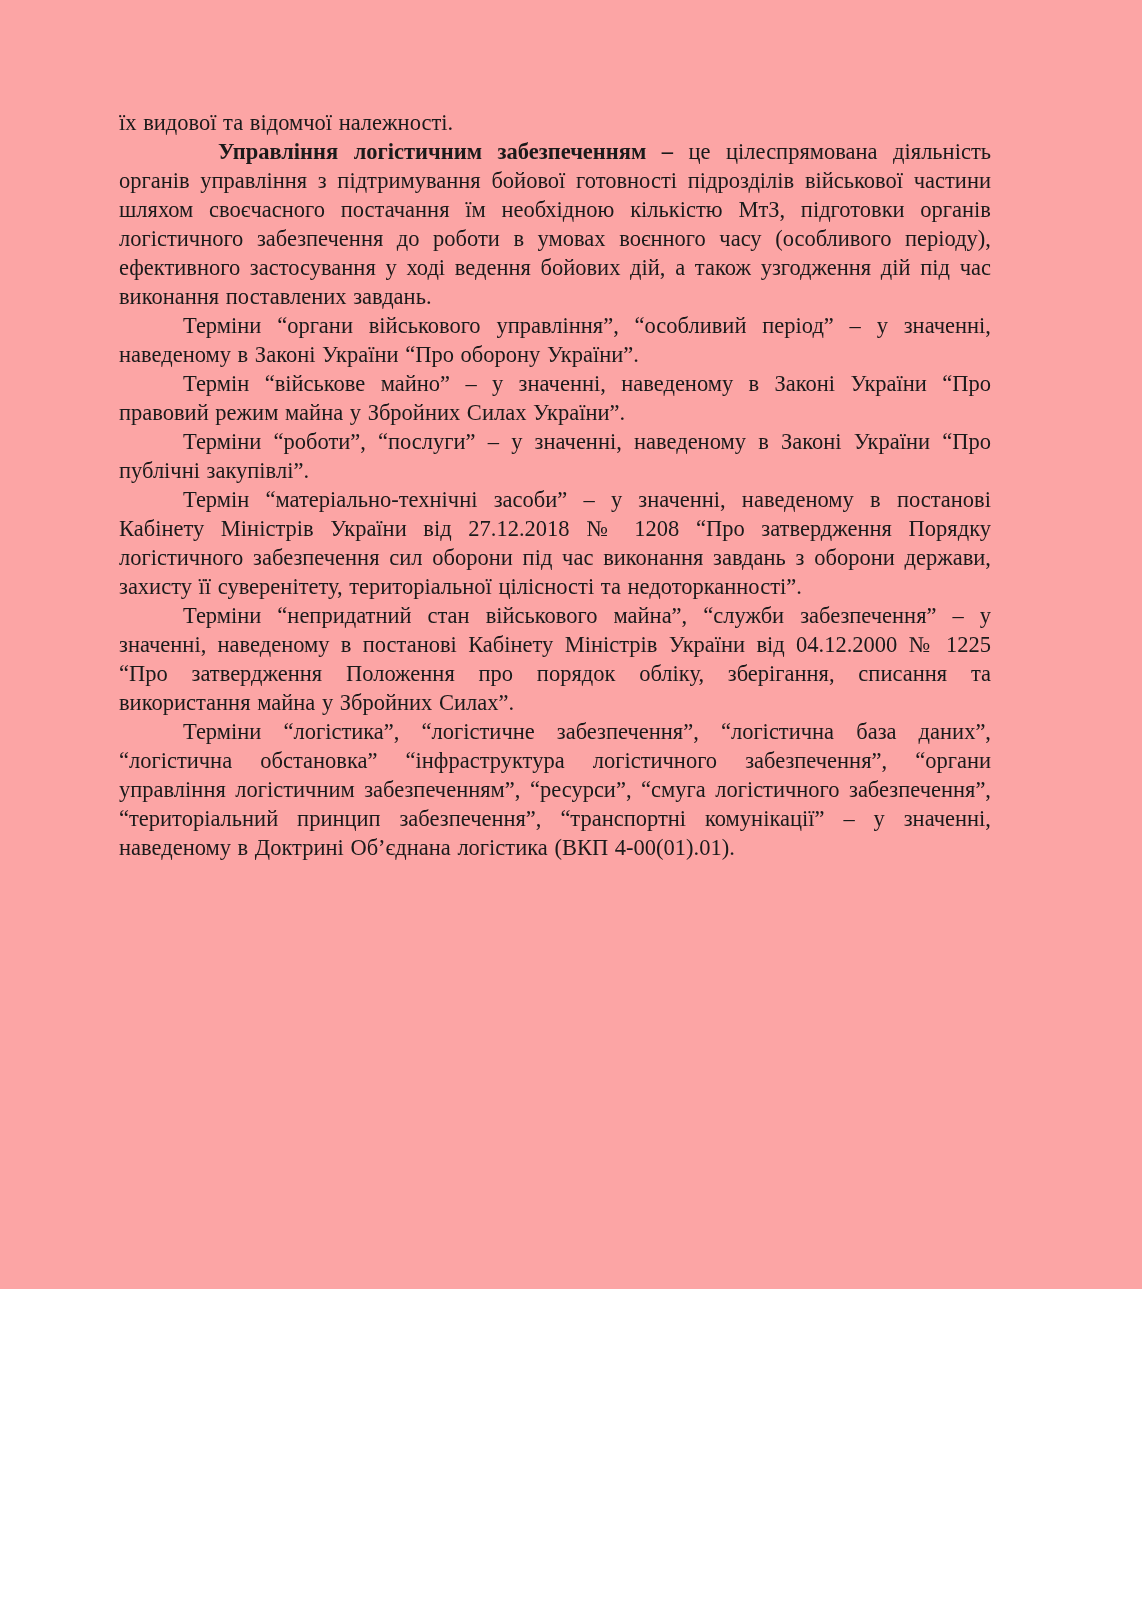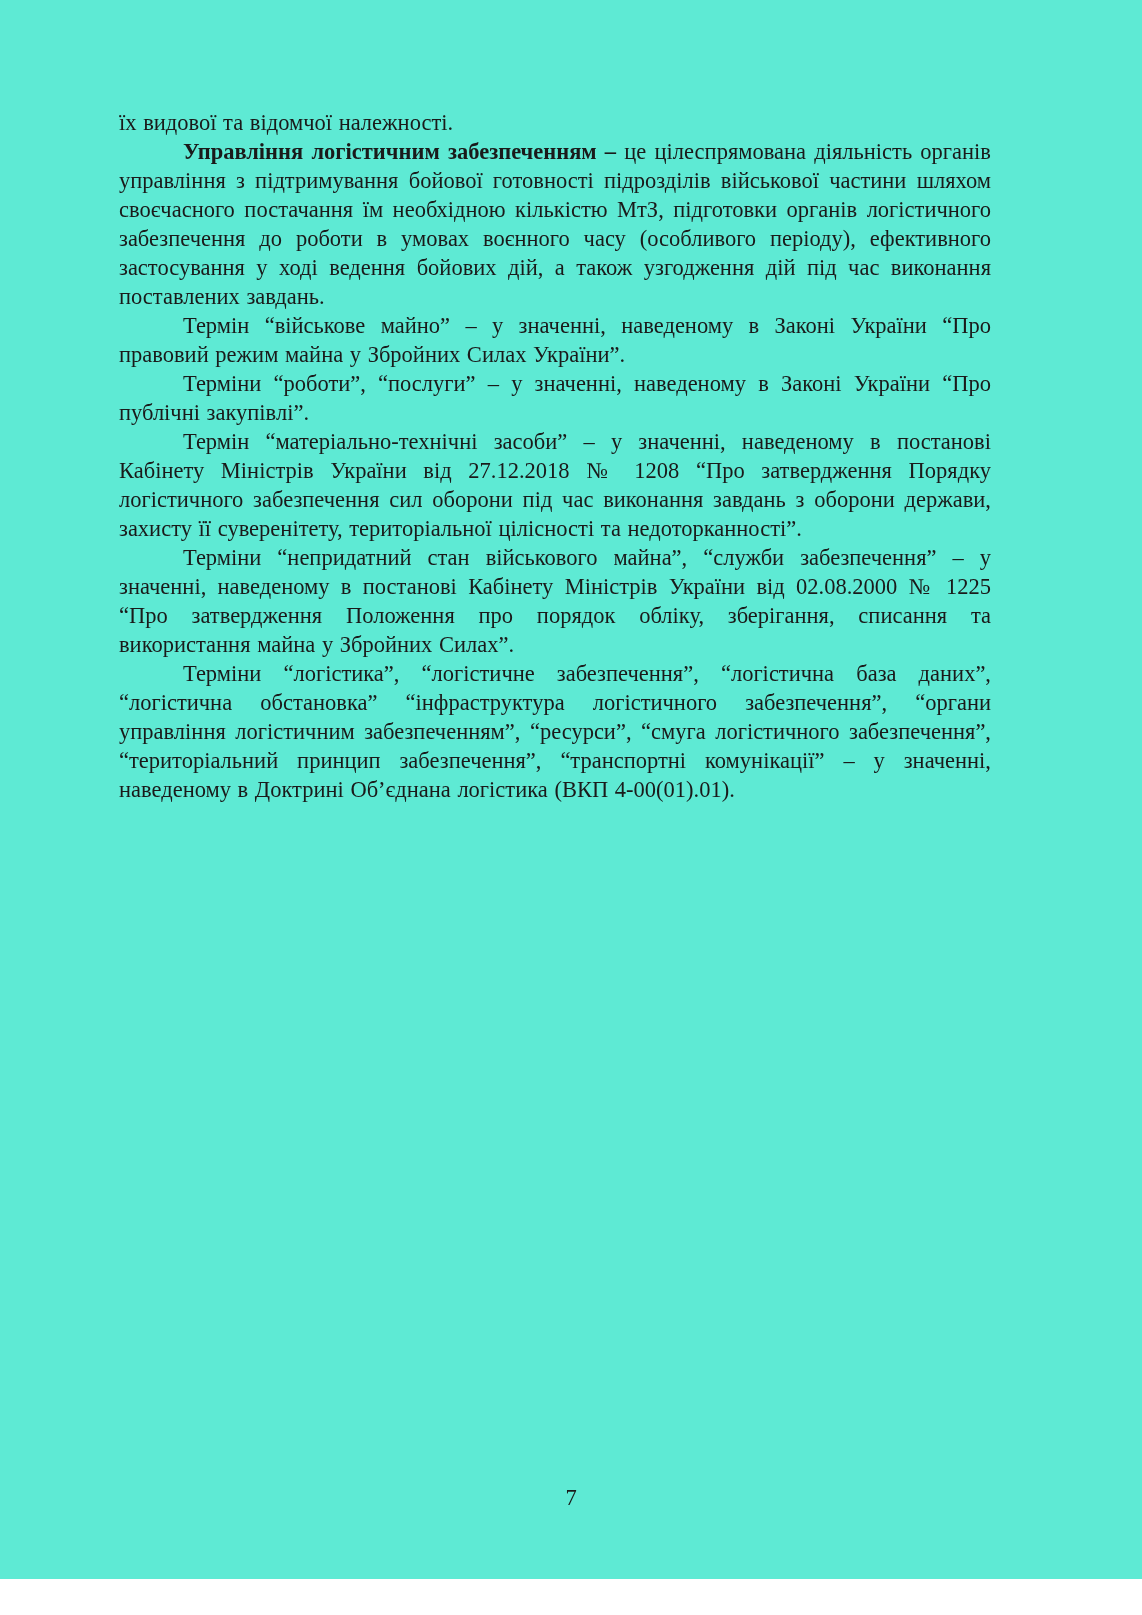--- a/index.html
+++ b/index.html
@@ -3,22 +3,22 @@
 <meta charset="utf-8">
 <style>
   html, body {
     margin: 0;
     padding: 0;
     background: #ffffff;
   }
   .page {
     position: relative;
     width: 1142px;
-    height: 1579px;
-    background: #5eead4;
+    height: 1289px;
+    background: #fca5a5;
     font-family: "Liberation Serif", "DejaVu Serif", serif;
     color: #1a1a1a;
     overflow: hidden;
   }
   .content {
     position: absolute;
     left: 119px;
     top: 108px;
     width: 872px;
   }
@@ -28,20 +28,21 @@
     line-height: 29px;
     text-align: justify;
     text-indent: 64px;
     word-spacing: 1px;
   }
   .para.no-indent {
     text-indent: 0;
   }
   .para b {
     font-weight: bold;
+    margin-left: 35px;
   }
   .page-number {
     position: absolute;
     left: 0;
     right: 0;
     top: 1483px;
     text-align: center;
     font-size: 22.5px;
     line-height: 29px;
   }
@@ -49,28 +50,29 @@
 </head>
 <body>
 
 <div class="page">
   <div class="content">
 
     <p class="para no-indent"><span>їх видової та відомчої належності.</span></p>
 
     <p class="para"><b>Управління логістичним забезпеченням – </b><span>це цілеспрямована діяльність органів управління з підтримування бойової готовності підрозділів військової частини шляхом своєчасного постачання їм необхідною кількістю МтЗ, підготовки органів логістичного забезпечення до роботи в умовах воєнного часу (особливого періоду), ефективного застосування у ході ведення бойових дій, а також узгодження дій під час виконання поставлених завдань.</span></p>
 
+    <p class="para"><span>Терміни “органи військового управління”, “особливий період” – у значенні, наведеному в Законі України “Про оборону України”.</span></p>
 
     <p class="para"><span>Термін “військове майно” – у значенні, наведеному в Законі України “Про правовий режим майна у Збройних Силах України”.</span></p>
 
     <p class="para"><span>Терміни “роботи”, “послуги” – у значенні, наведеному в Законі України “Про публічні закупівлі”.</span></p>
 
 
     <p class="para"><span>Термін “матеріально-технічні засоби” – у значенні, наведеному в постанові Кабінету Міністрів України від 27.12.2018 № 1208 “Про затвердження Порядку логістичного забезпечення сил оборони під час виконання завдань з оборони держави, захисту її суверенітету, територіальної цілісності та недоторканності”.</span></p>
 
-    <p class="para"><span>Терміни “непридатний стан військового майна”, “служби забезпечення” – у значенні, наведеному в постанові Кабінету Міністрів України від 02.08.2000 № 1225 “Про затвердження Положення про порядок обліку, зберігання, списання та використання майна у Збройних Силах”.</span></p>
+    <p class="para"><span>Терміни “непридатний стан військового майна”, “служби забезпечення” – у значенні, наведеному в постанові Кабінету Міністрів України від 04.12.2000 № 1225 “Про затвердження Положення про порядок обліку, зберігання, списання та використання майна у Збройних Силах”.</span></p>
 
     <p class="para"><span>Терміни “логістика”, “логістичне забезпечення”, “логістична база даних”, “логістична обстановка” “інфраструктура логістичного забезпечення”, “органи управління логістичним забезпеченням”, “ресурси”, “смуга логістичного забезпечення”, “територіальний принцип забезпечення”, “транспортні комунікації” – у значенні, наведеному в Доктрині Об’єднана логістика (ВКП 4-00(01).01).</span></p>
 
   </div>
 
   <div class="page-number">7</div>
 </div>
 
 </body></html>

